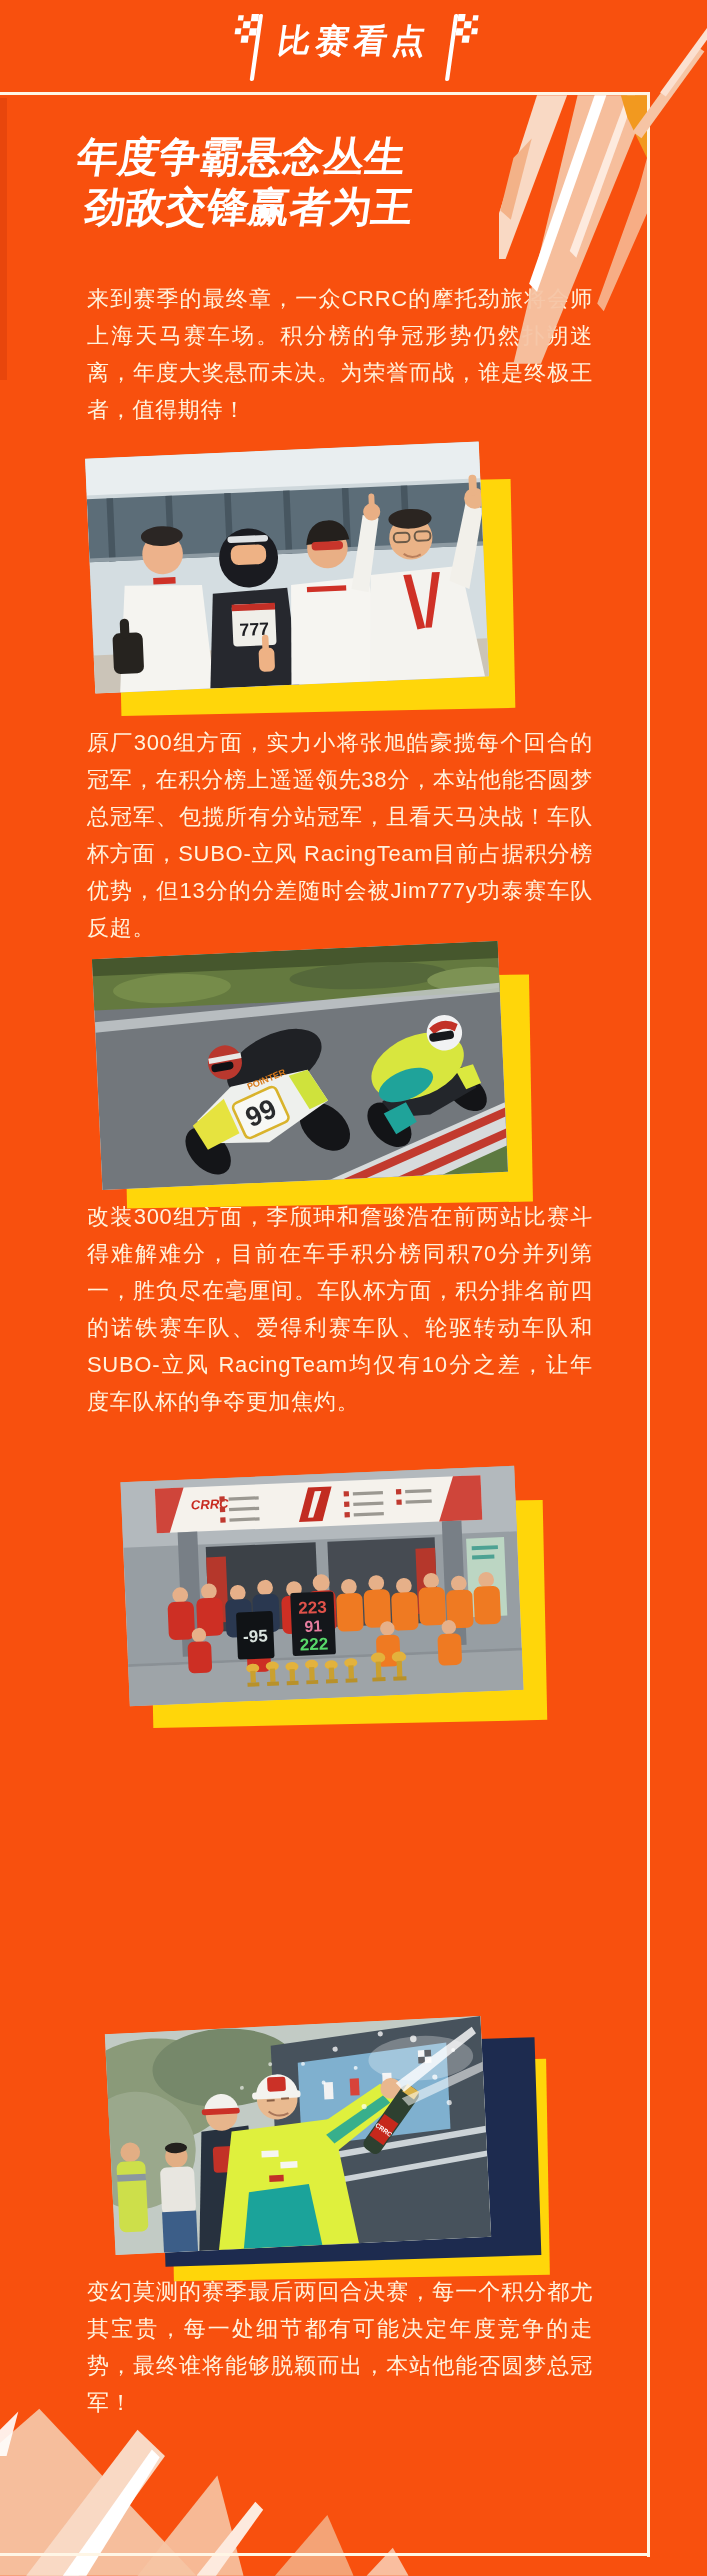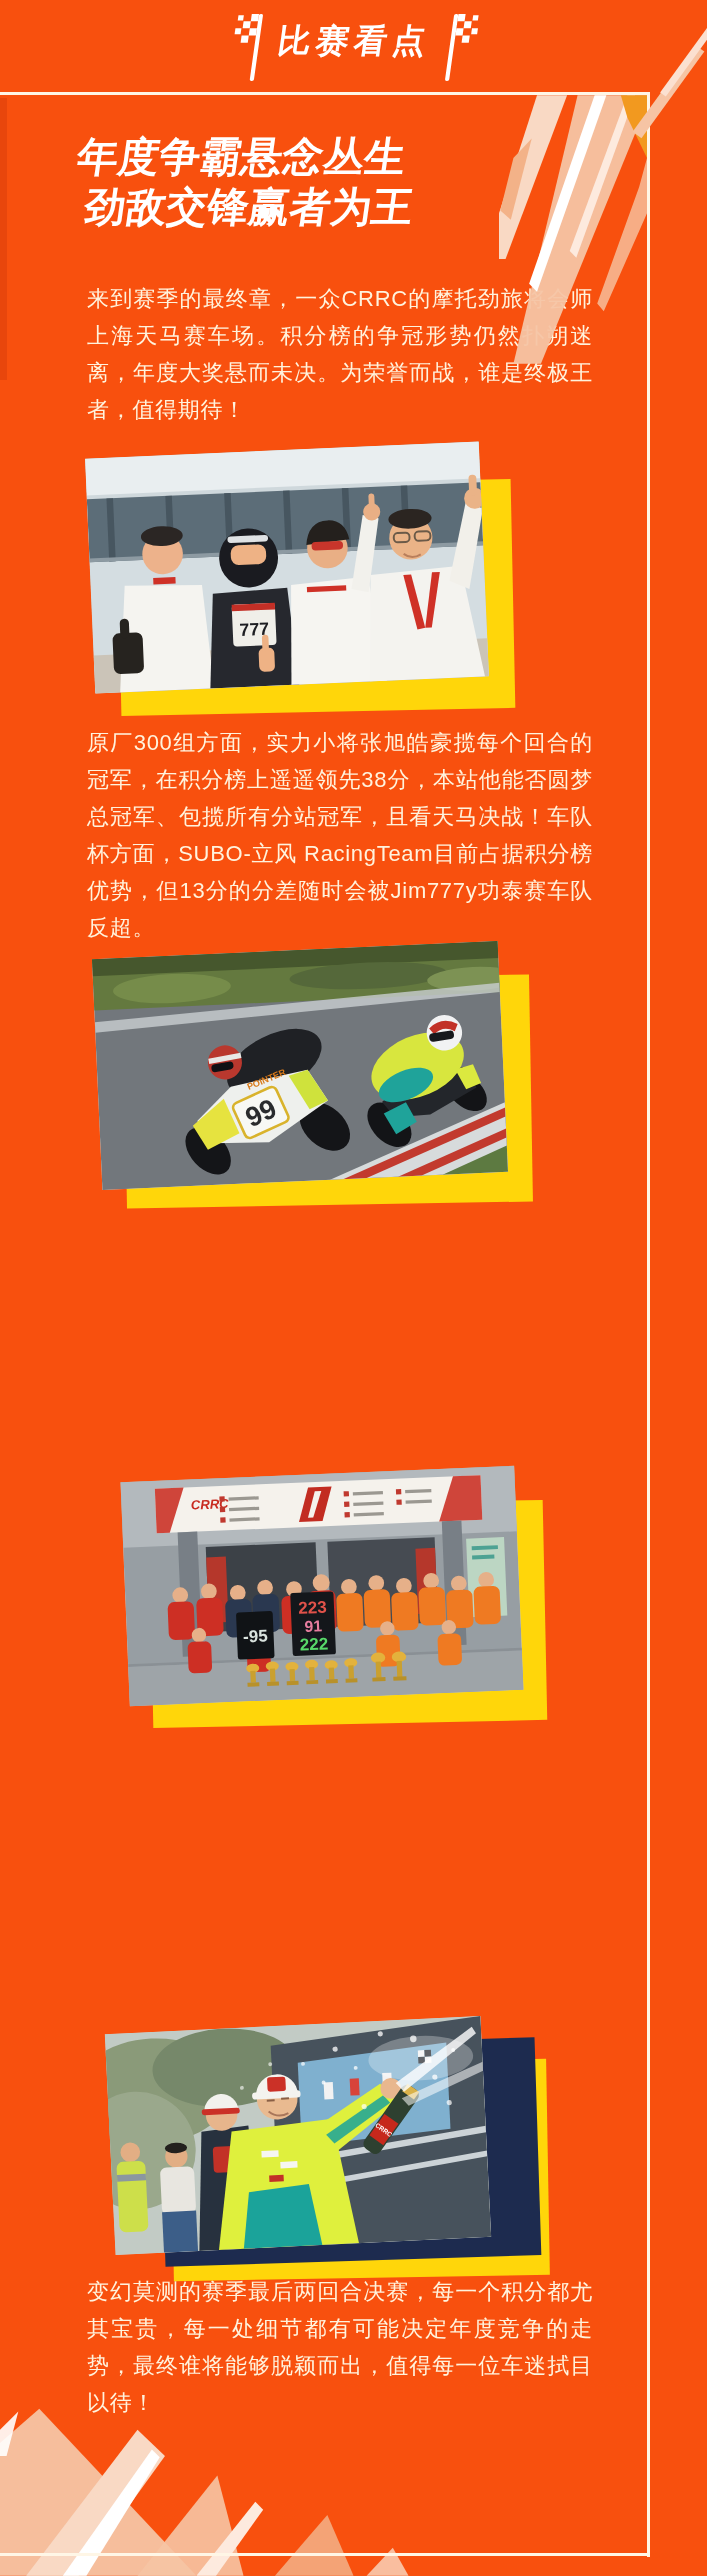--- a/index.html
+++ b/index.html
@@ -112,21 +112,22 @@
     <polygon points="560,343 600,300 624,343" fill="#f9d9c4" opacity="0.8"></polygon>
   </svg>
 
   <div class="title">
     <div>年度争霸悬念丛生</div>
     <div class="l2">劲敌交锋赢者为王</div>
   </div>
 
   <p class="para p1">来到赛季的最终章，一众CRRC的摩托劲旅将会师上海天马赛车场。积分榜的争冠形势仍然扑朔迷离，年度大奖悬而未决。为荣誉而战，谁是终极王者，值得期待！</p>
   <p class="para p2">原厂300组方面，实力小将张旭皓豪揽每个回合的冠军，在积分榜上遥遥领先38分，本站他能否圆梦总冠军、包揽所有分站冠军，且看天马决战！车队杯方面，SUBO-立风 RacingTeam目前占据积分榜优势，但13分的分差随时会被Jim777y功泰赛车队反超。</p>
-  <p class="para p5">变幻莫测的赛季最后两回合决赛，每一个积分都尤其宝贵，每一处细节都有可能决定年度竞争的走势，最终谁将能够脱颖而出，值得每一位车迷拭目以待！</p>
+  <p class="para p3">改装300组方面，李颀珅和詹骏浩在前两站比赛斗得难解难分，目前在车手积分榜同积70分并列第一，胜负尽在毫厘间。车队杯方面，积分排名前四的诺铁赛车队、爱得利赛车队、轮驱转动车队和SUBO-立风 RacingTeam均仅有10分之差，让年度车队杯的争夺更加焦灼。</p>
+  <p class="para p5">变幻莫测的赛季最后两回合决赛，每一个积分都尤其宝贵，每一处细节都有可能决定年度竞争的走势，最终谁将能够脱颖而出，本站他能否圆梦总冠军！</p>
 
   <div class="photo-block pb1">
     <div class="ph-shadow"></div>
     <div class="ph-pic">
       <svg viewBox="0 0 602 358" preserveAspectRatio="none">
         <rect width="602" height="358" fill="#d4dde1"></rect>
         <rect width="602" height="70" fill="#e9eef0"></rect>
         <rect y="56" width="602" height="8" fill="#cfd8dc"></rect>
         <rect y="62" width="602" height="96" fill="#5c6d78"></rect>
         <rect x="30" y="62" width="10" height="96" fill="#475660"></rect>

